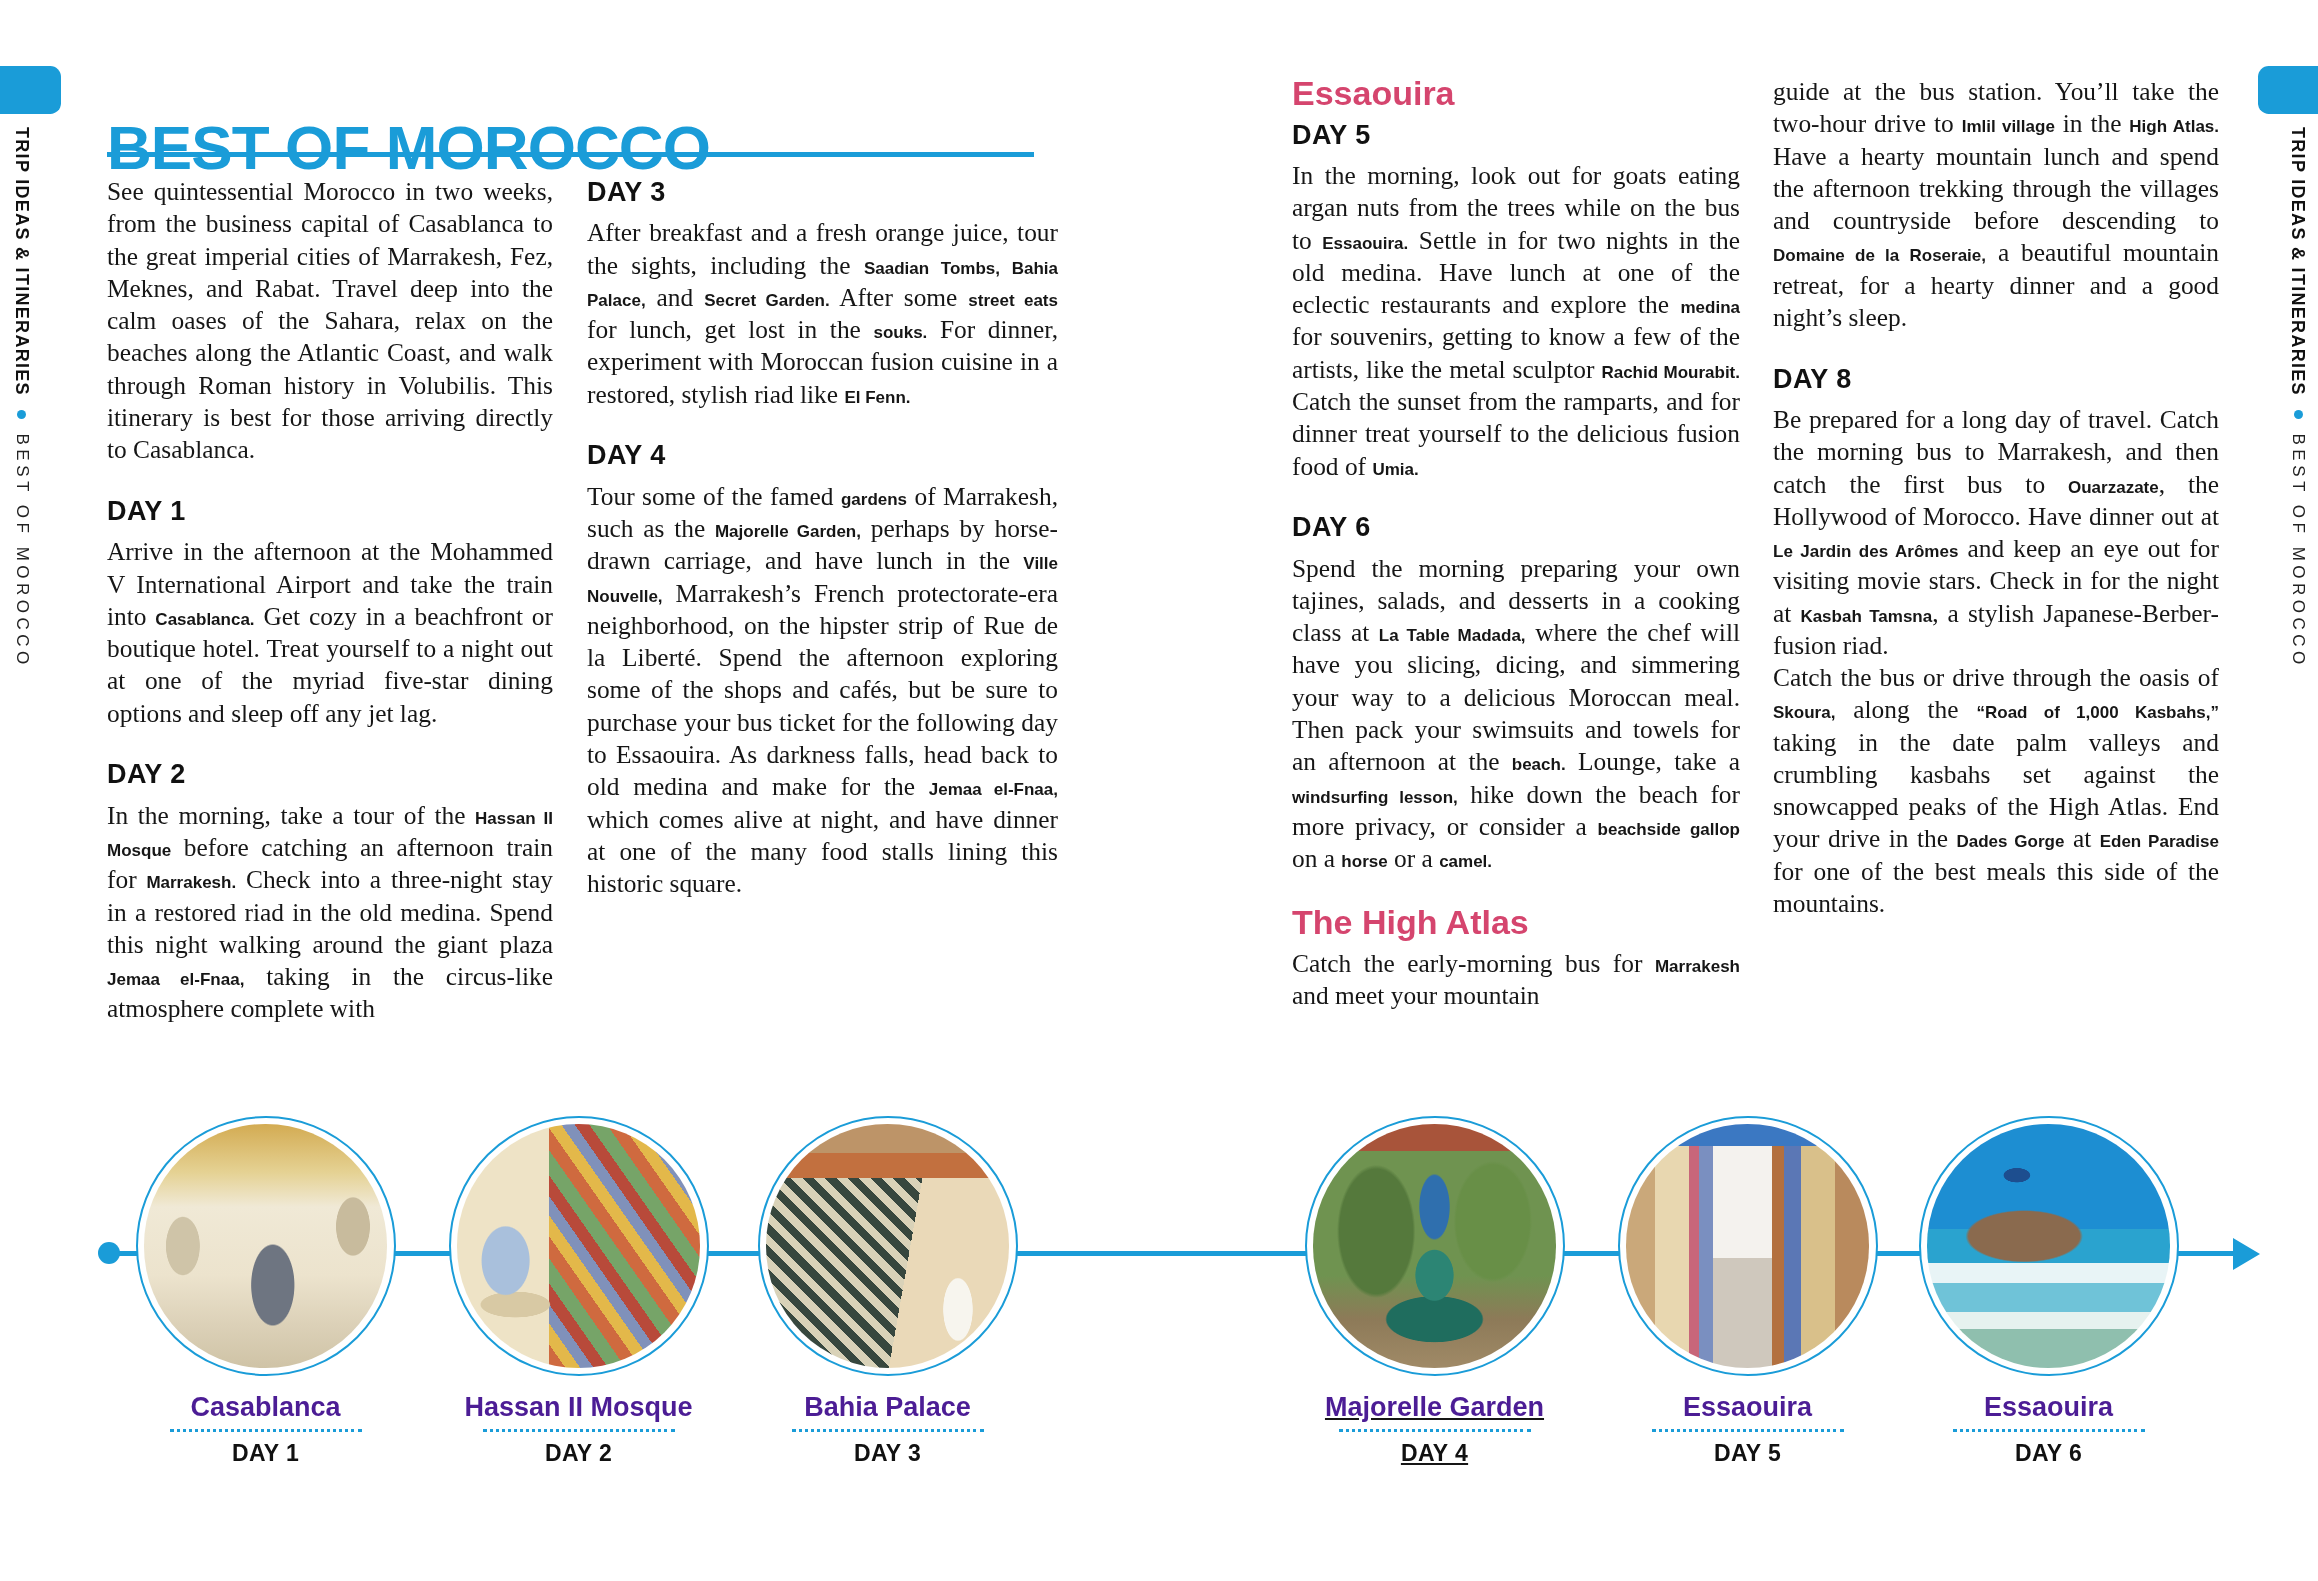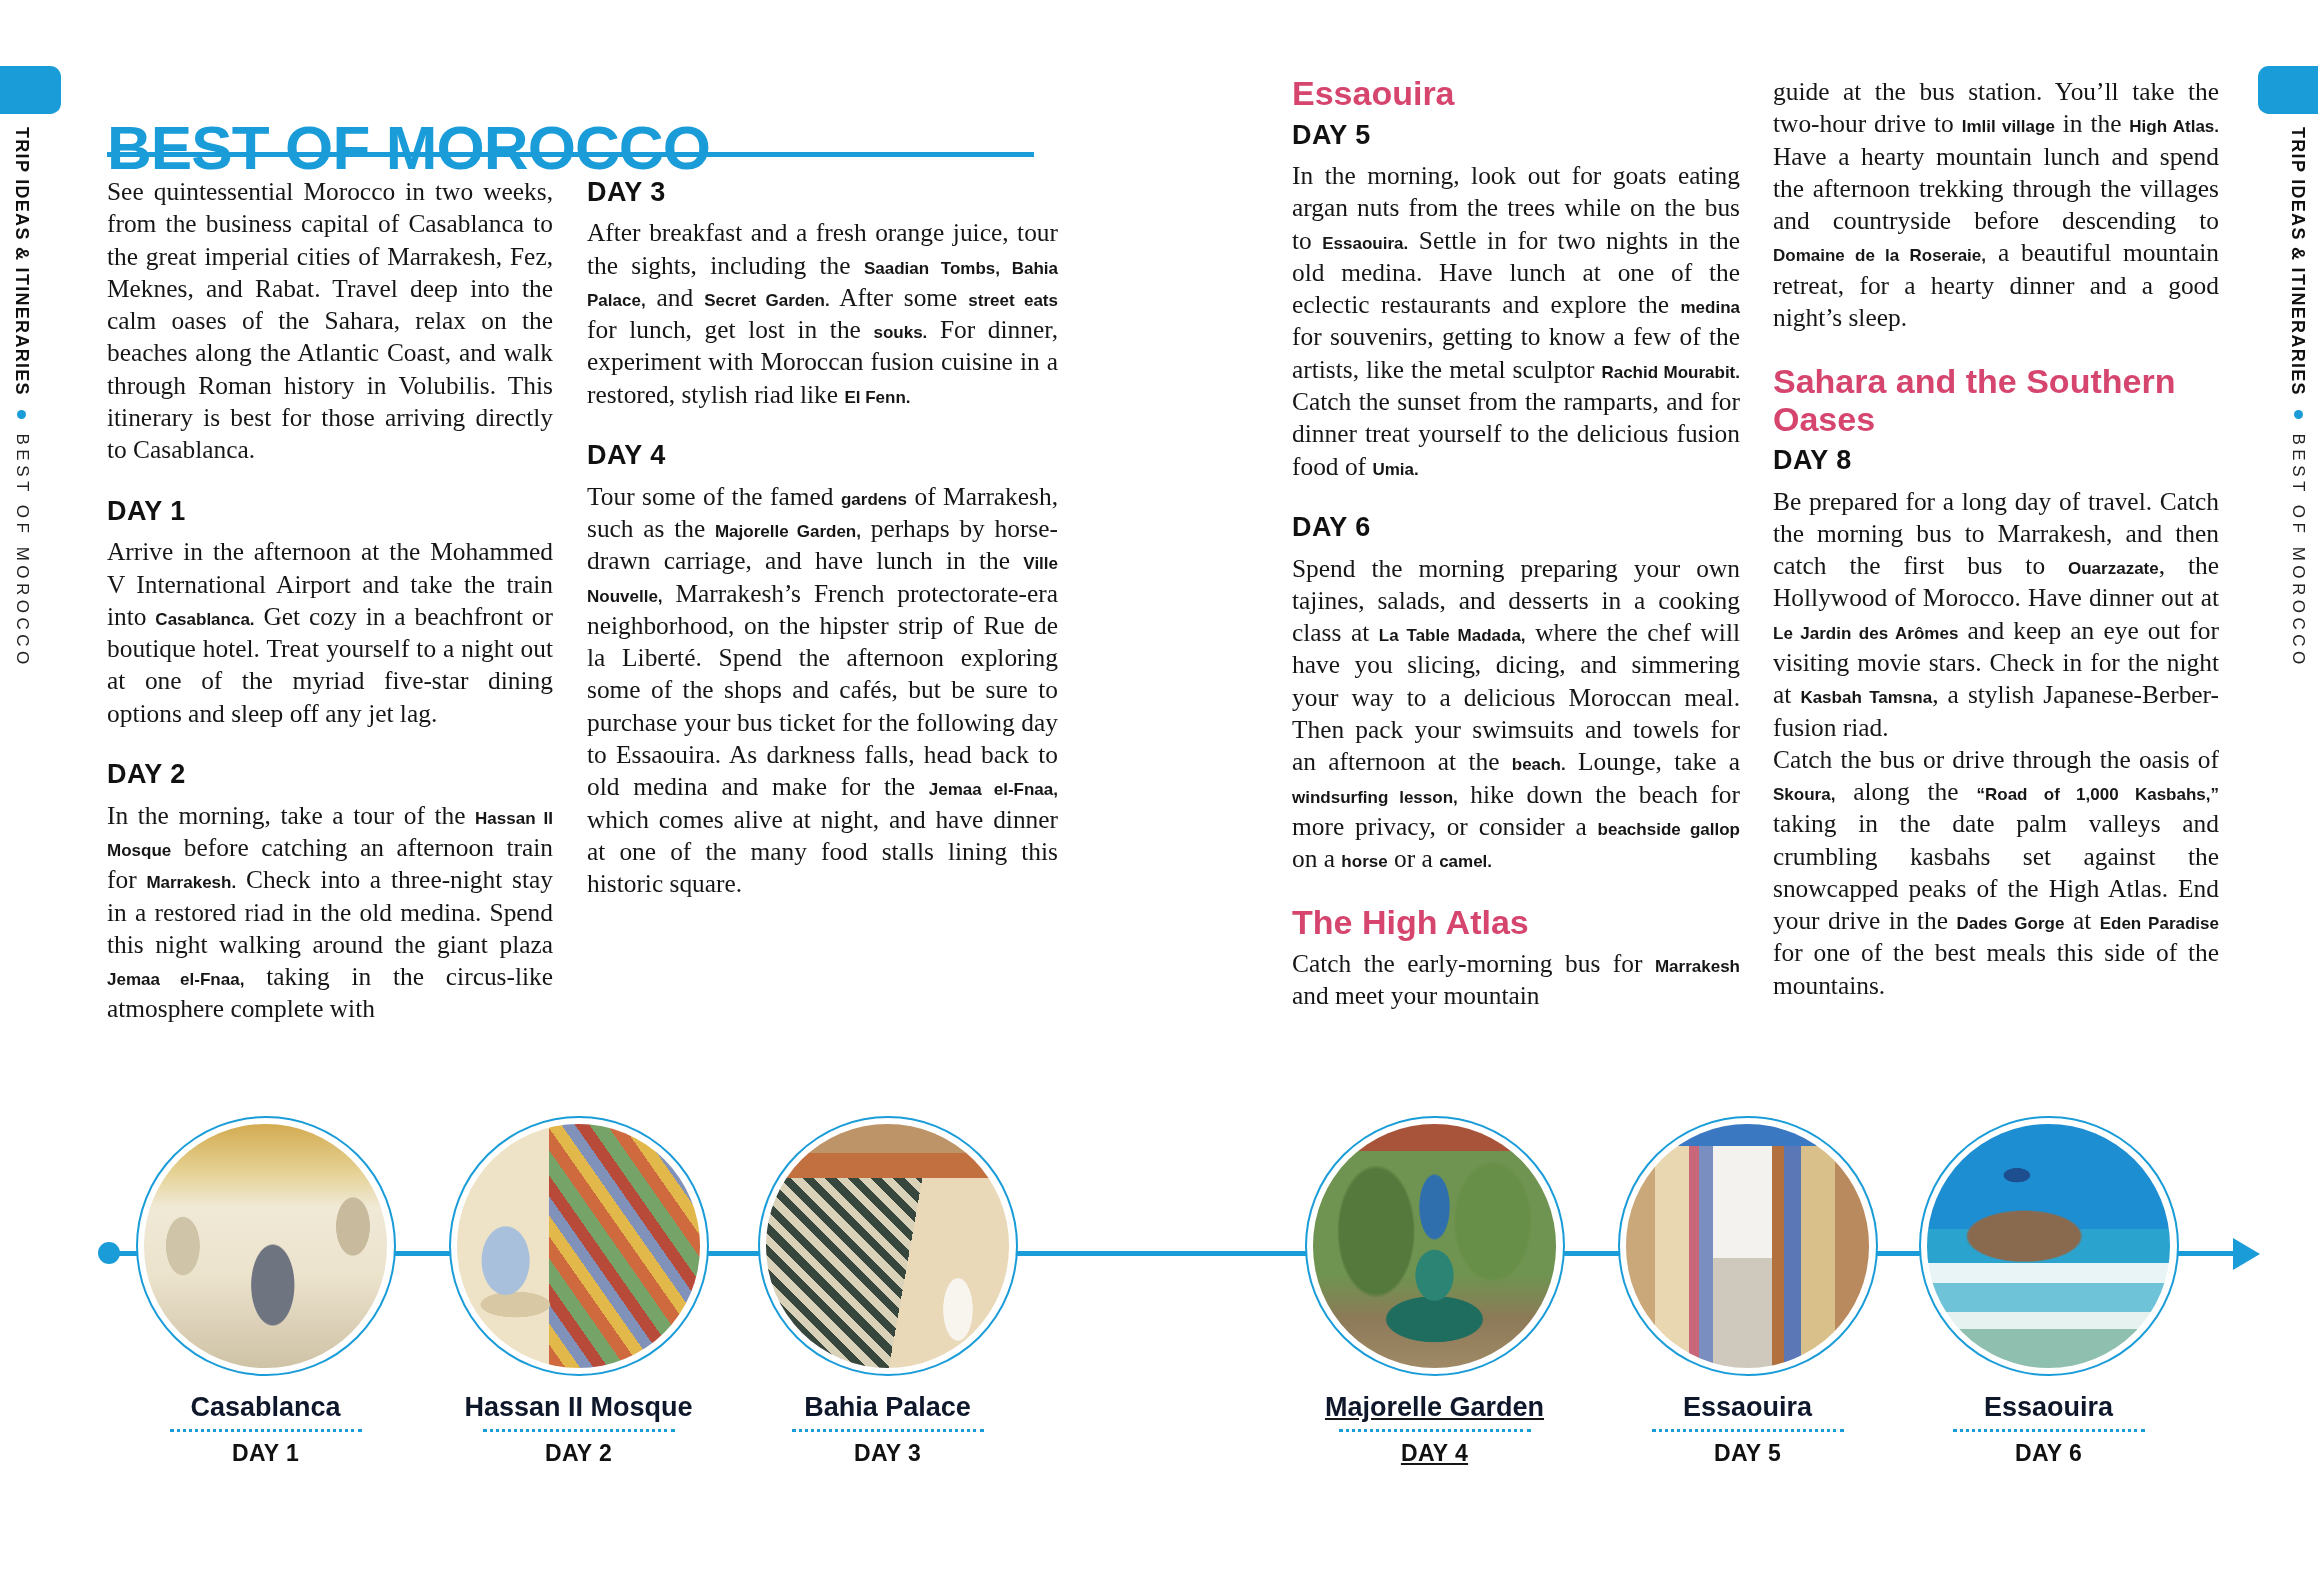--- a/index.html
+++ b/index.html
@@ -50,21 +50,21 @@
   
   .tl-line{position:absolute;left:111px;top:1251px;width:2130px;height:4.5px;background:#1a9cd8;}
   .tl-startdot{position:absolute;left:98px;top:1242px;width:22px;height:22px;border-radius:50%;background:#1a9cd8;}
   .tl-arrow{position:absolute;left:2233px;top:1238px;width:0;height:0;
     border-top:16px solid transparent;border-bottom:16px solid transparent;border-left:27px solid #1a9cd8;}
   .stop{position:absolute;top:1116px;width:285px;text-align:center;}
   .ring{width:260px;height:260px;margin:0 auto;box-sizing:border-box;
     border:2.7px solid #1a9cd8;border-radius:50%;padding:6.2px;background:#fff;}
   .photo{width:100%;height:100%;border-radius:50%;overflow:hidden;}
   .stop-name{font-family:"Liberation Sans", sans-serif;font-weight:700;
-    font-size:27px;color:#0f172a;margin-top:16px;}
+    font-size:27px;color:#4c1d95;margin-top:16px;}
   .stop-dots{width:192px;margin:6.2px auto 8px auto;border-bottom:3.6px dotted #1a9cd8;}
   .stop-day{font-family:"Liberation Sans", sans-serif;font-weight:700;
     font-size:23px;color:#111;letter-spacing:0.4px;}
   
   .ph-facade{background:
     radial-gradient(46px 86px at 53% 66%, #6e7581 0 46%, transparent 48%),
     radial-gradient(36px 62px at 16% 50%, #cfc4a8 0 46%, transparent 48%),
     radial-gradient(36px 62px at 86% 42%, #c8bb9d 0 46%, transparent 48%),
     linear-gradient(180deg,#d3ab52 0%,#e5d294 20%,#f0e9d6 34%,#ece3cd 62%,#dcd1b8 82%,#cfc3a6 100%);}
   .ph-mosque{background:
@@ -132,21 +132,20 @@
     <h2 class="section-heading">Essaouira</h2>
     <h3 class="day-heading">DAY 5</h3>
     <p class="para">In the morning, look out for goats eating argan nuts from the trees while on the bus to <span class="b">Essaouira.</span> Settle in for two nights in the old medina. Have lunch at one of the eclectic restaurants and explore the <span class="b">medina</span> for souvenirs, getting to know a few of the artists, like the metal sculptor <span class="b">Rachid Mourabit.</span> Catch the sunset from the ramparts, and for dinner treat yourself to the delicious fusion food of <span class="b">Umia.</span></p>
     <h3 class="day-heading">DAY 6</h3>
     <p class="para">Spend the morning preparing your own tajines, salads, and desserts in a cooking class at <span class="b">La Table Madada,</span> where the chef will have you slicing, dicing, and simmering your way to a delicious Moroccan meal. Then pack your swimsuits and towels for an afternoon at the <span class="b">beach.</span> Lounge, take a <span class="b">windsurfing lesson,</span> hike down the beach for more privacy, or consider a <span class="b">beachside gallop</span> on a <span class="b">horse</span> or a <span class="b">camel.</span></p>
     <h2 class="section-heading">The High Atlas</h2>
     <p class="para">Catch the early-morning bus for <span class="b">Marrakesh</span> and meet your mountain</p>
   </div>
 <div class="col" id="r-col2">
     <p class="para">guide at the bus station. You’ll take the two-hour drive to <span class="b">Imlil village</span> in the <span class="b">High Atlas.</span> Have a hearty mountain lunch and spend the afternoon trekking through the villages and countryside before descending to <span class="b">Domaine de la Roseraie,</span> a beautiful mountain retreat, for a hearty dinner and a good night’s sleep.</p>
-    <h2 class="section-heading">Sahara and the Southern Oases</h2>
     <h3 class="day-heading">DAY 8</h3>
     <p class="para">Be prepared for a long day of travel. Catch the morning bus to Marrakesh, and then catch the first bus to <span class="b">Ouarzazate</span>, the Hollywood of Morocco. Have dinner out at <span class="b">Le Jardin des Arômes</span> and keep an eye out for visiting movie stars. Check in for the night at <span class="b">Kasbah Tamsna</span>, a stylish Japanese-Berber-fusion riad.</p>
     <p class="para">Catch the bus or drive through the oasis of <span class="b">Skoura,</span> along the <span class="b">“Road of 1,000 Kasbahs,”</span> taking in the date palm valleys and crumbling kasbahs set against the snowcapped peaks of the High Atlas. End your drive in the <span class="b">Dades Gorge</span> at <span class="b">Eden Paradise</span> for one of the best meals this side of the mountains.</p>
   </div>
 
 <div class="tl-line"></div>
 <div class="tl-startdot"></div>
 <div class="tl-arrow"></div>
 <div id="timeline">
     <div class="stop" style="left: 123px;">

